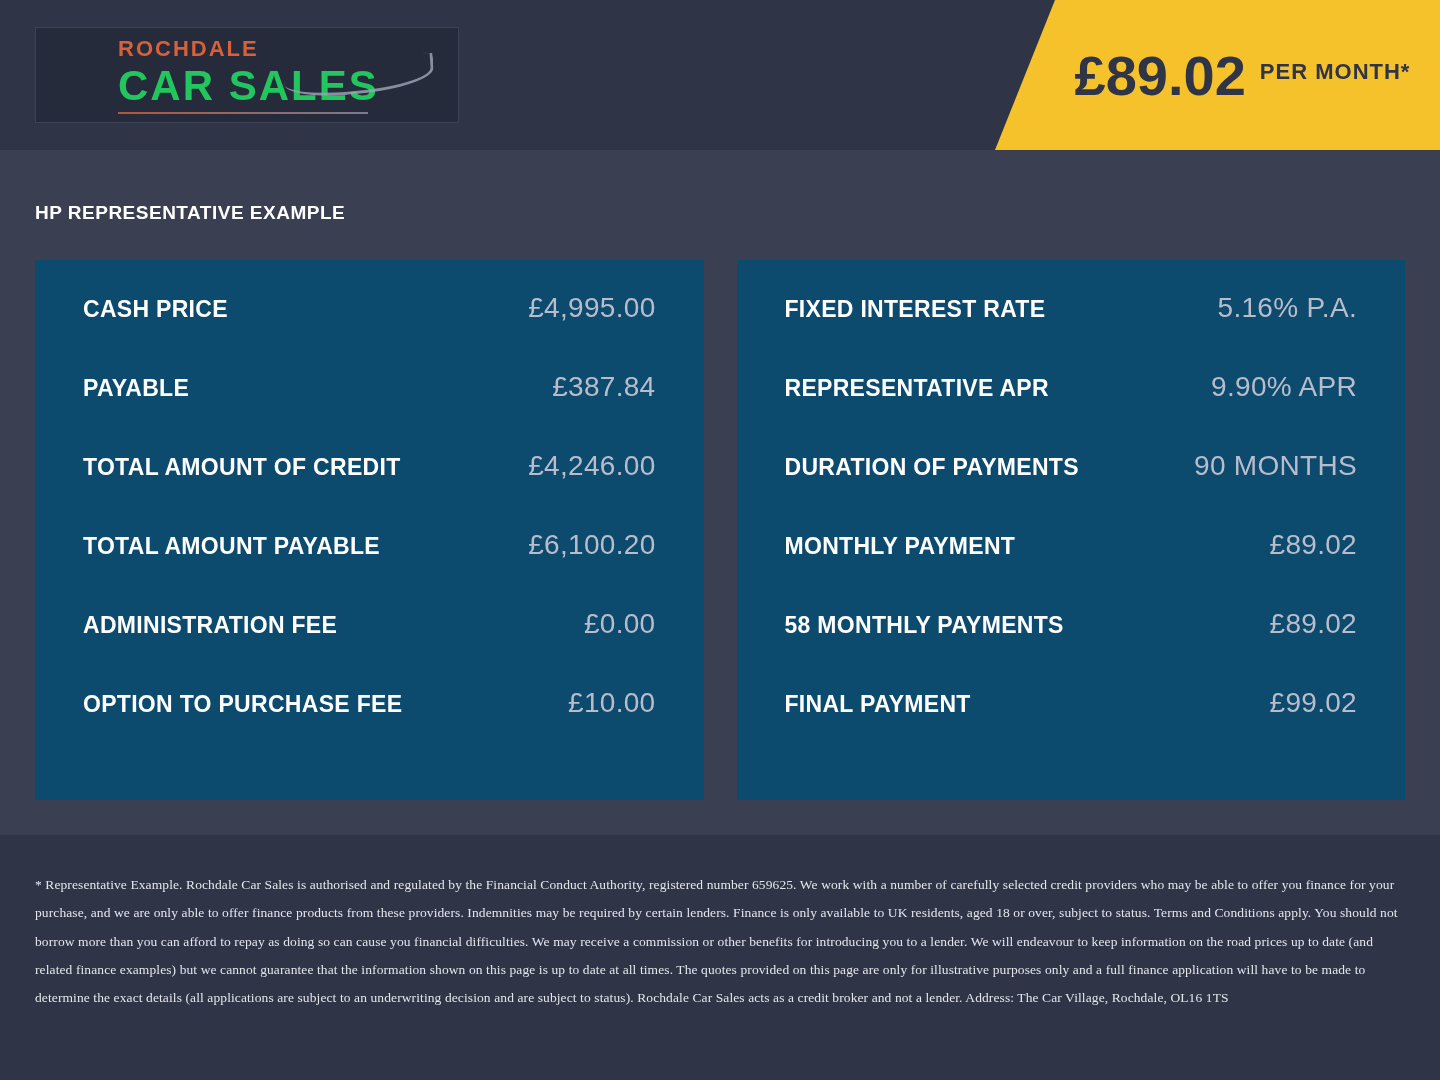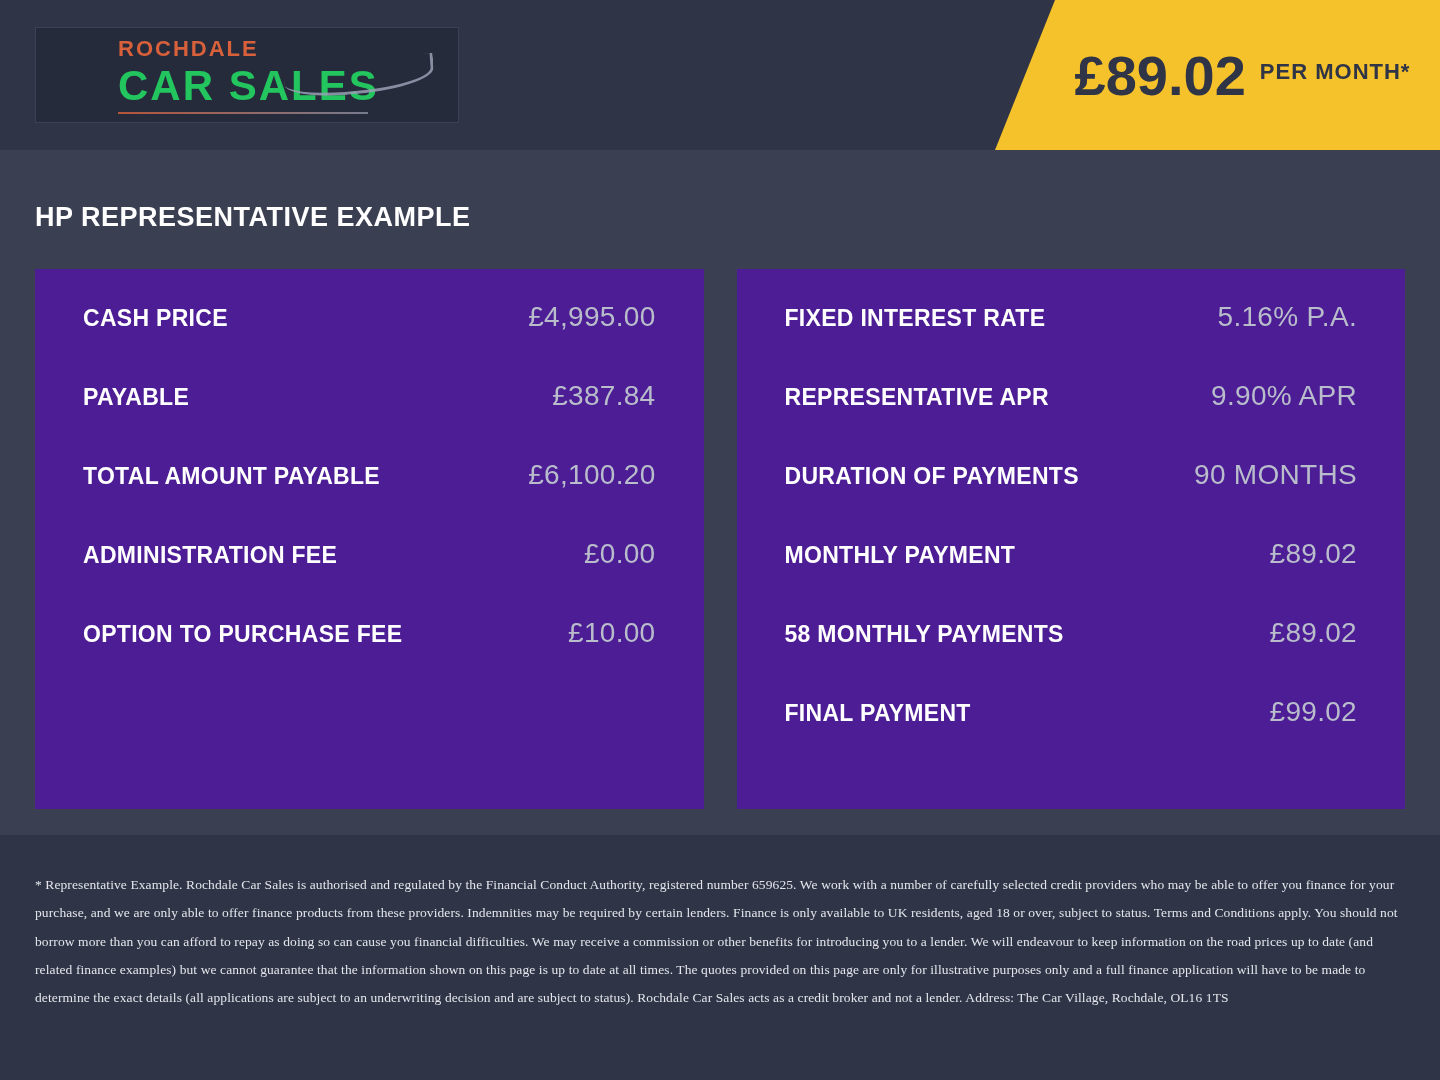--- a/index.html
+++ b/index.html
@@ -89,35 +89,35 @@
     font-weight: bold;
     color: #2f3446;
     letter-spacing: 1px;
     margin-left: 14px;
     padding-bottom: 6px;
   }
 
   
   .section-title {
     margin: 52px 0 16px 35px;
-    font-size: 27px;
+    font-size: 19px;
     font-weight: bold;
     color: #ffffff;
     letter-spacing: 0.5px;
   }
 
   
   .panels {
     display: flex;
     gap: 33px;
     margin: 36px 35px 0 35px;
   }
   .panel {
     flex: 1;
-    background: #4c1d95;
+    background: #0c4a6e;
     padding: 32px 48px 34px 48px;
     min-height: 527px;
   }
   .row {
     display: flex;
     align-items: baseline;
     justify-content: space-between;
     height: 79px;
   }
   .row-label {
@@ -177,20 +177,24 @@
     <div class="panel">
       <div class="row">
         <span class="row-label">CASH PRICE</span>
         <span class="row-value">£4,995.00</span>
       </div>
       <div class="row">
         <span class="row-label">PAYABLE</span>
         <span class="row-value">£387.84</span>
       </div>
       <div class="row">
+        <span class="row-label">TOTAL AMOUNT OF CREDIT</span>
+        <span class="row-value">£4,246.00</span>
+      </div>
+      <div class="row">
         <span class="row-label">TOTAL AMOUNT PAYABLE</span>
         <span class="row-value">£6,100.20</span>
       </div>
       <div class="row">
         <span class="row-label">ADMINISTRATION FEE</span>
         <span class="row-value">£0.00</span>
       </div>
       <div class="row">
         <span class="row-label">OPTION TO PURCHASE FEE</span>
         <span class="row-value">£10.00</span>

